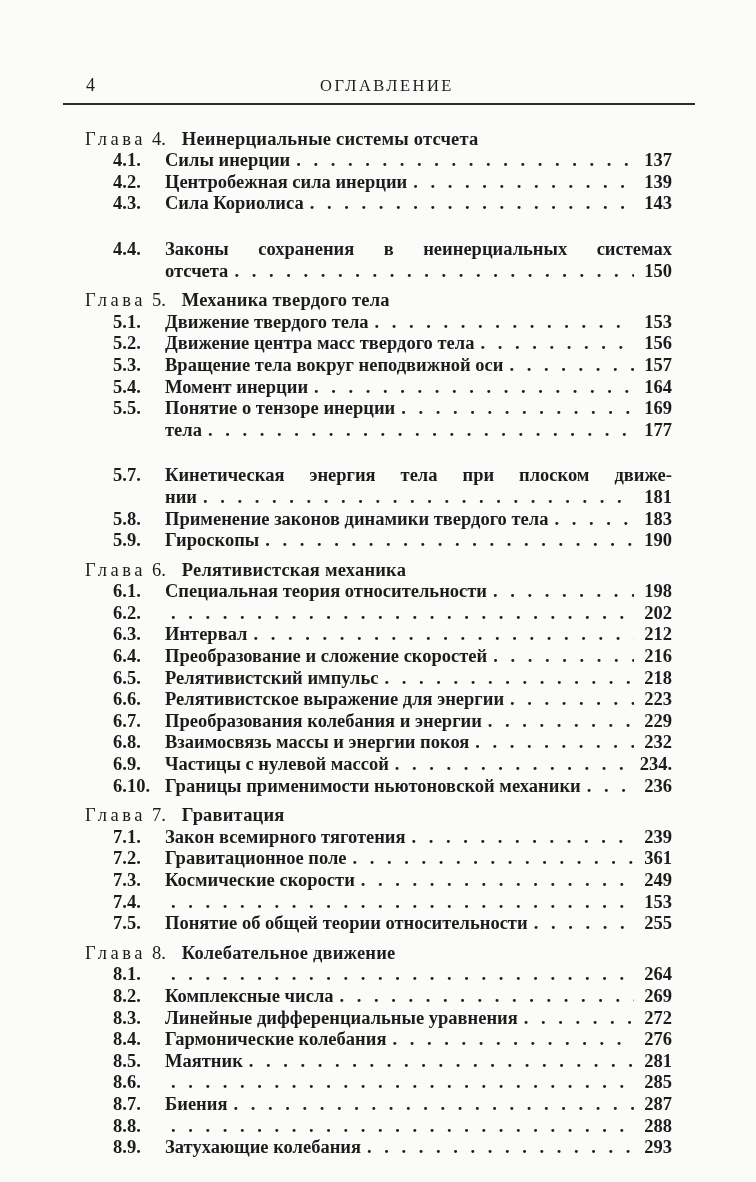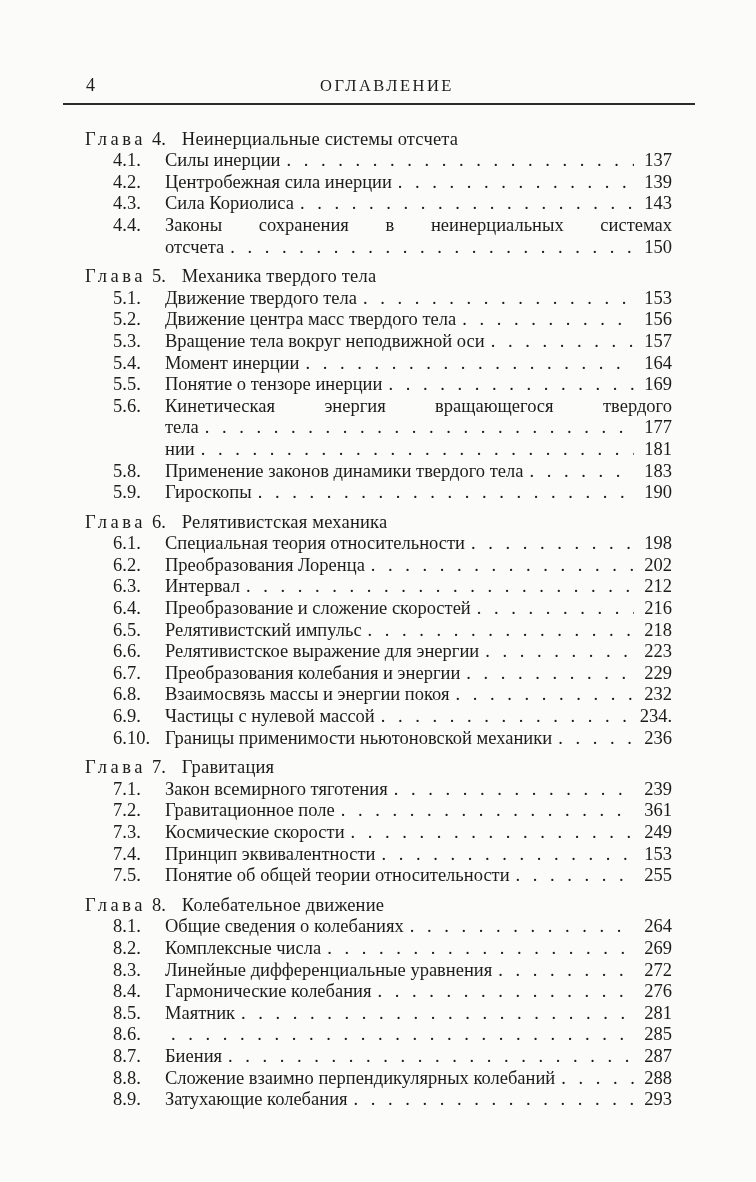--- a/index.html
+++ b/index.html
@@ -50,41 +50,42 @@
   .chapter { margin-top: 8px; }
   .chapter:first-child { margin-top: 0; }
   .chapter-heading {
     display: flex;
     align-items: baseline;
     white-space: nowrap;
   }
   .chapter-label { letter-spacing: 3.5px; }
   .chapter-num { margin-left: 6px; }
   .chapter-title {
-    font-weight: normal;
+    font-weight: bold;
     margin-left: 16px;
     letter-spacing: 0.2px;
   }
   .entry, .entry-cont {
     display: flex;
     align-items: flex-end;
+    font-weight: bold;
   }
   .entry-num {
     flex: 0 0 52px;
     margin-left: 28px;
     white-space: nowrap;
   }
   .entry-body {
     flex: 1 1 auto;
     display: flex;
     align-items: baseline;
     min-width: 0;
   }
   .entry-title { white-space: nowrap; }
-  .entry.wrapped .entry-body { display: block; }
+  .entry.wrapped .entry-body { display: block; margin-top: 24px; }
   .entry.wrapped .entry-title {
     display: block;
     white-space: normal;
     text-align: justify;
     text-align-last: justify;
   }
   .entry-cont { margin-left: 80px; }
   .dots {
     flex: 1 1 auto;
     overflow: hidden;
@@ -190,30 +191,30 @@
           </span>
         </div>
         <div class="entry">
           <span class="entry-num">5.5.</span>
           <span class="entry-body">
             <span class="entry-title">Понятие о тензоре инерции</span>
             <span class="dots">. . . . . . . . . . . . . . . . . . . . . . . . . . . . . . . . . . . . . . . . . . . . . . . . . . . . . . . . . . . .</span>
             <span class="entry-page">169</span>
           </span>
         </div>
-        <div class="entry wrapped">
-          <span class="entry-num">5.6.</span>
-          <span class="entry-body">
-            <span class="entry-title">Кинетическая энергия вращающегося твердого</span>
-          </span>
-        </div>
         <div class="entry-cont">
           <span class="entry-title2">тела</span>
           <span class="dots">. . . . . . . . . . . . . . . . . . . . . . . . . . . . . . . . . . . . . . . . . . . . . . . . . . . . . . . . . . . .</span>
           <span class="entry-page">177</span>
+        </div>
+        <div class="entry wrapped">
+          <span class="entry-num">5.7.</span>
+          <span class="entry-body">
+            <span class="entry-title">Кинетическая энергия тела при плоском движе-</span>
+          </span>
         </div>
         <div class="entry-cont">
           <span class="entry-title2">нии</span>
           <span class="dots">. . . . . . . . . . . . . . . . . . . . . . . . . . . . . . . . . . . . . . . . . . . . . . . . . . . . . . . . . . . .</span>
           <span class="entry-page">181</span>
         </div>
         <div class="entry">
           <span class="entry-num">5.8.</span>
           <span class="entry-body">
             <span class="entry-title">Применение законов динамики твердого тела</span>
@@ -240,21 +241,20 @@
           <span class="entry-num">6.1.</span>
           <span class="entry-body">
             <span class="entry-title">Специальная теория относительности</span>
             <span class="dots">. . . . . . . . . . . . . . . . . . . . . . . . . . . . . . . . . . . . . . . . . . . . . . . . . . . . . . . . . . . .</span>
             <span class="entry-page">198</span>
           </span>
         </div>
         <div class="entry">
           <span class="entry-num">6.2.</span>
           <span class="entry-body">
-            <span class="entry-title">Преобразования Лоренца</span>
             <span class="dots">. . . . . . . . . . . . . . . . . . . . . . . . . . . . . . . . . . . . . . . . . . . . . . . . . . . . . . . . . . . .</span>
             <span class="entry-page">202</span>
           </span>
         </div>
         <div class="entry">
           <span class="entry-num">6.3.</span>
           <span class="entry-body">
             <span class="entry-title">Интервал</span>
             <span class="dots">. . . . . . . . . . . . . . . . . . . . . . . . . . . . . . . . . . . . . . . . . . . . . . . . . . . . . . . . . . . .</span>
             <span class="entry-page">212</span>
@@ -343,21 +343,20 @@
           <span class="entry-num">7.3.</span>
           <span class="entry-body">
             <span class="entry-title">Космические скорости</span>
             <span class="dots">. . . . . . . . . . . . . . . . . . . . . . . . . . . . . . . . . . . . . . . . . . . . . . . . . . . . . . . . . . . .</span>
             <span class="entry-page">249</span>
           </span>
         </div>
         <div class="entry">
           <span class="entry-num">7.4.</span>
           <span class="entry-body">
-            <span class="entry-title">Принцип эквивалентности</span>
             <span class="dots">. . . . . . . . . . . . . . . . . . . . . . . . . . . . . . . . . . . . . . . . . . . . . . . . . . . . . . . . . . . .</span>
             <span class="entry-page">153</span>
           </span>
         </div>
         <div class="entry">
           <span class="entry-num">7.5.</span>
           <span class="entry-body">
             <span class="entry-title">Понятие об общей теории относительности</span>
             <span class="dots">. . . . . . . . . . . . . . . . . . . . . . . . . . . . . . . . . . . . . . . . . . . . . . . . . . . . . . . . . . . .</span>
             <span class="entry-page">255</span>
@@ -366,21 +365,20 @@
       </div>
       <div class="chapter">
         <div class="chapter-heading">
           <span class="chapter-label">Глава</span>
           <span class="chapter-num">8.</span>
           <span class="chapter-title">Колебательное движение</span>
         </div>
         <div class="entry">
           <span class="entry-num">8.1.</span>
           <span class="entry-body">
-            <span class="entry-title">Общие сведения о колебаниях</span>
             <span class="dots">. . . . . . . . . . . . . . . . . . . . . . . . . . . . . . . . . . . . . . . . . . . . . . . . . . . . . . . . . . . .</span>
             <span class="entry-page">264</span>
           </span>
         </div>
         <div class="entry">
           <span class="entry-num">8.2.</span>
           <span class="entry-body">
             <span class="entry-title">Комплексные числа</span>
             <span class="dots">. . . . . . . . . . . . . . . . . . . . . . . . . . . . . . . . . . . . . . . . . . . . . . . . . . . . . . . . . . . .</span>
             <span class="entry-page">269</span>
@@ -421,21 +419,20 @@
           <span class="entry-num">8.7.</span>
           <span class="entry-body">
             <span class="entry-title">Биения</span>
             <span class="dots">. . . . . . . . . . . . . . . . . . . . . . . . . . . . . . . . . . . . . . . . . . . . . . . . . . . . . . . . . . . .</span>
             <span class="entry-page">287</span>
           </span>
         </div>
         <div class="entry">
           <span class="entry-num">8.8.</span>
           <span class="entry-body">
-            <span class="entry-title">Сложение взаимно перпендикулярных колебаний</span>
             <span class="dots">. . . . . . . . . . . . . . . . . . . . . . . . . . . . . . . . . . . . . . . . . . . . . . . . . . . . . . . . . . . .</span>
             <span class="entry-page">288</span>
           </span>
         </div>
         <div class="entry">
           <span class="entry-num">8.9.</span>
           <span class="entry-body">
             <span class="entry-title">Затухающие колебания</span>
             <span class="dots">. . . . . . . . . . . . . . . . . . . . . . . . . . . . . . . . . . . . . . . . . . . . . . . . . . . . . . . . . . . .</span>
             <span class="entry-page">293</span>

